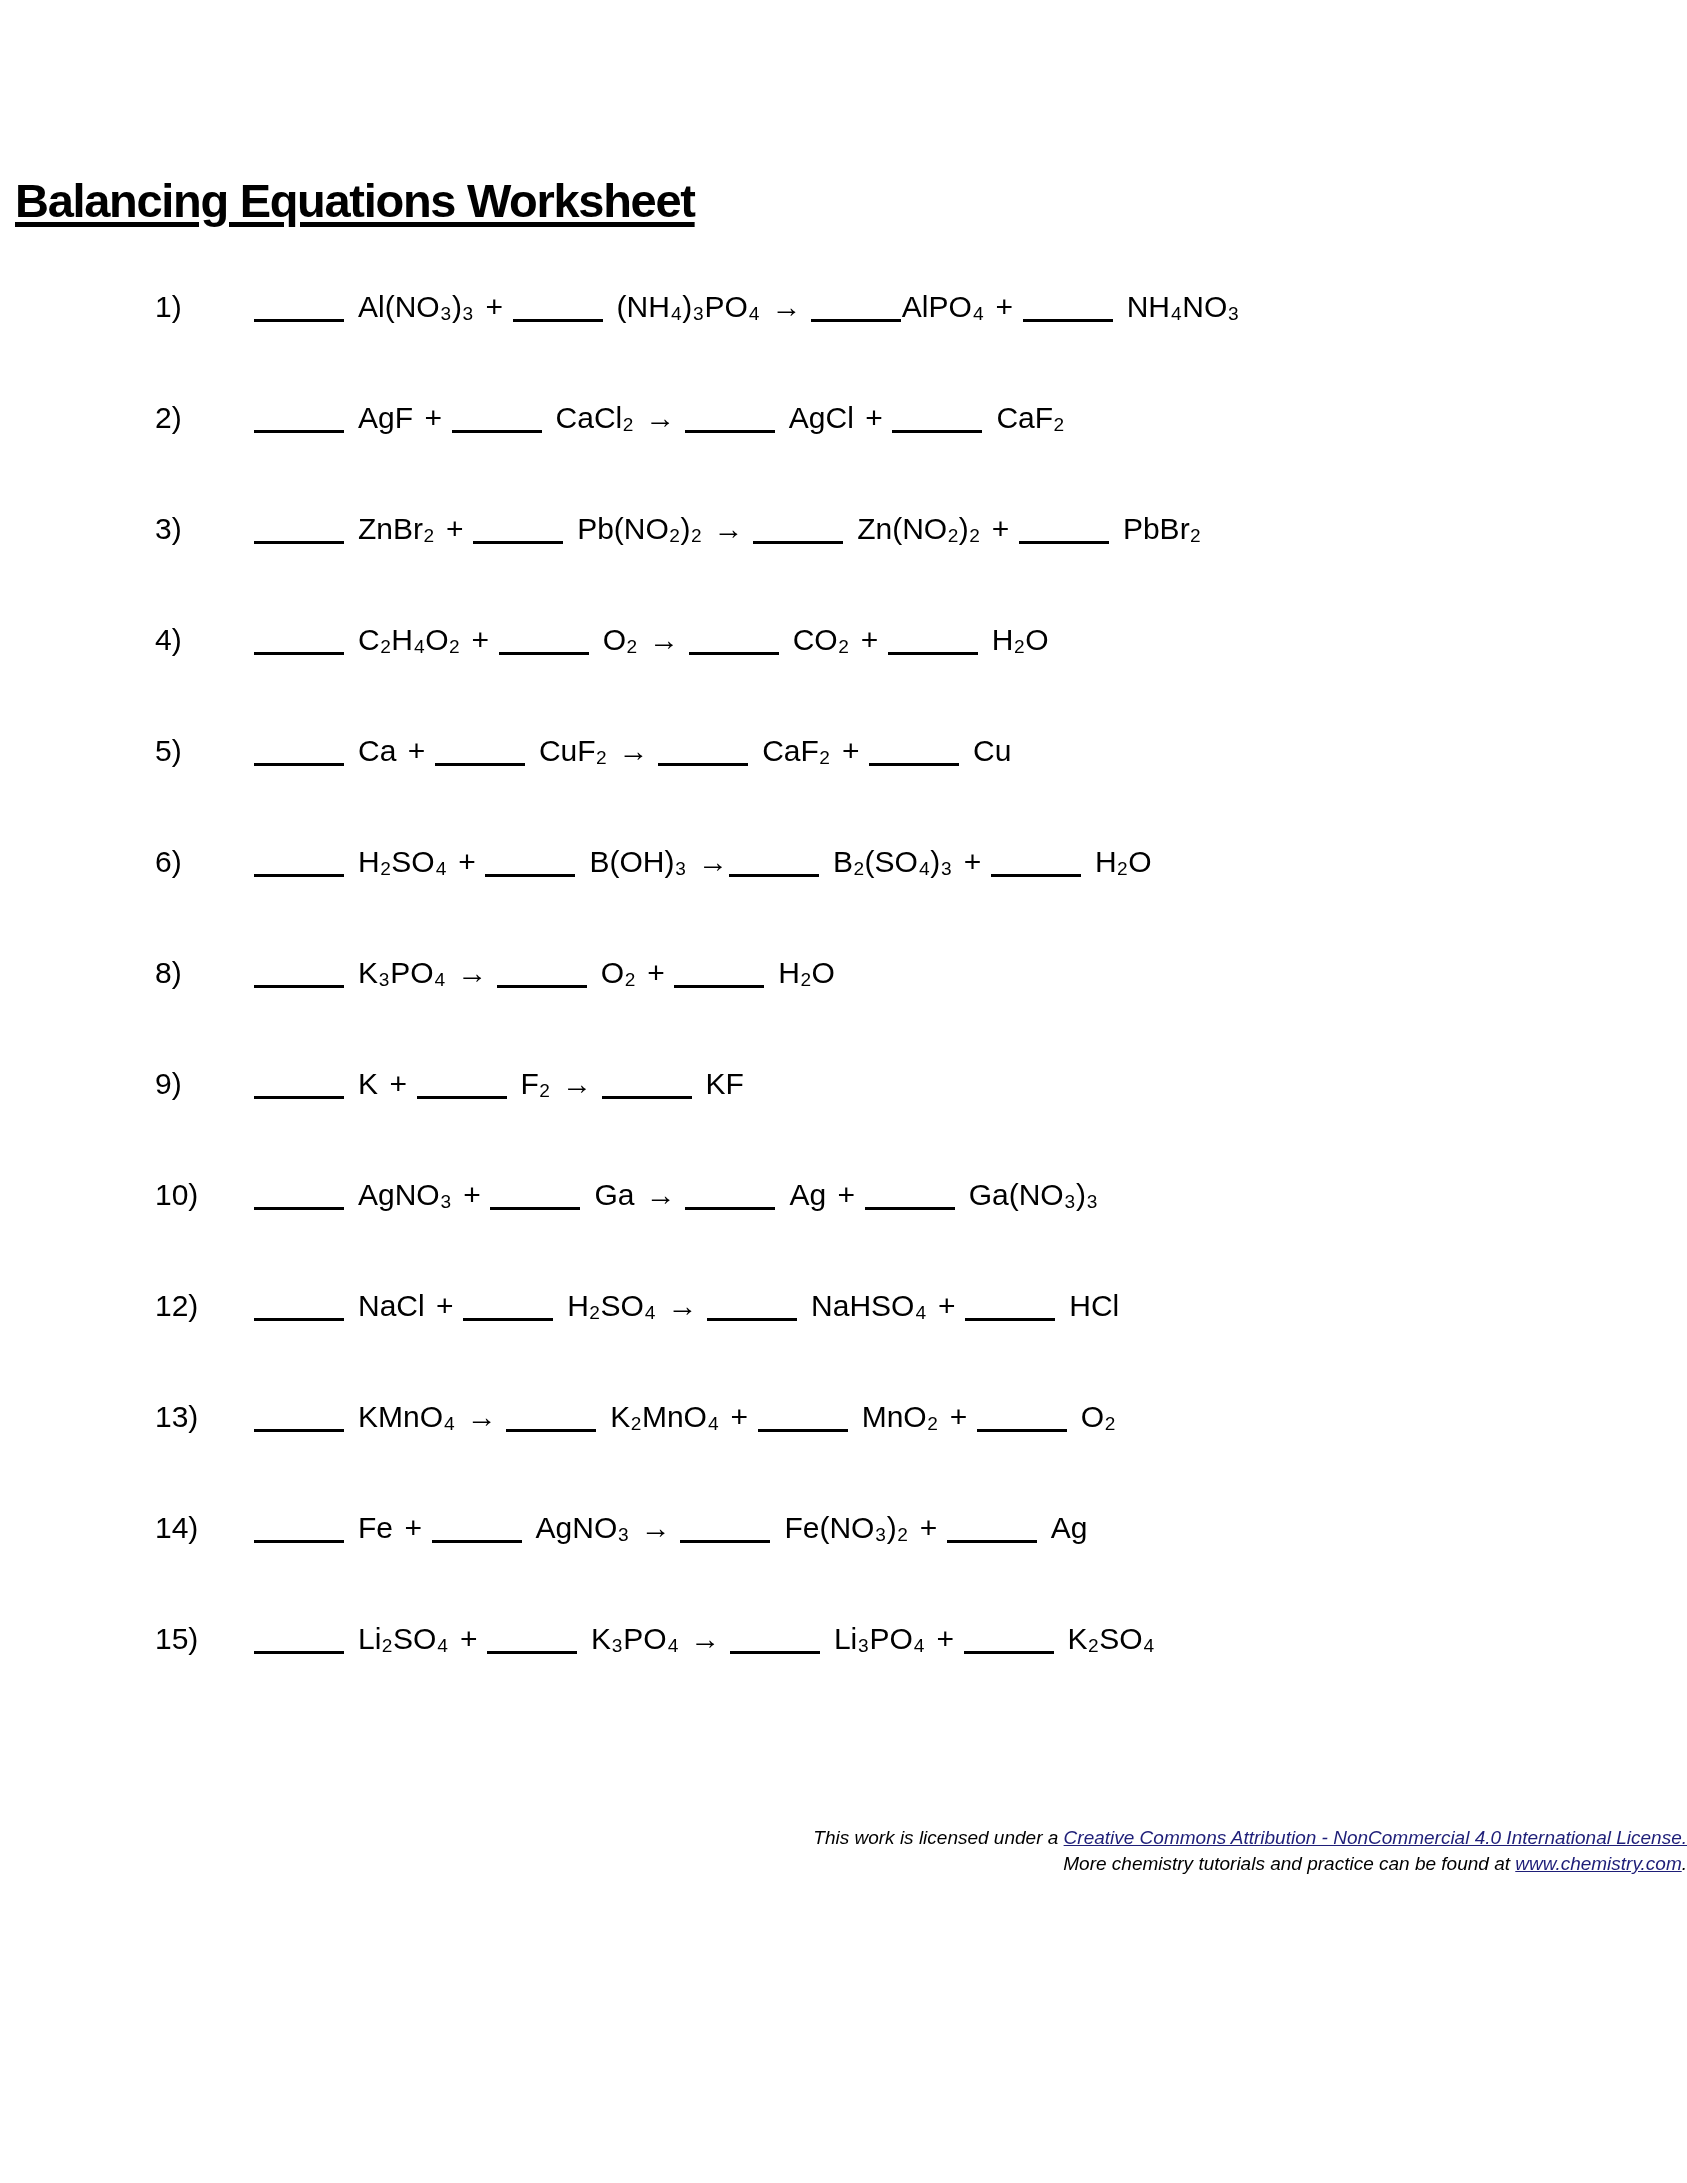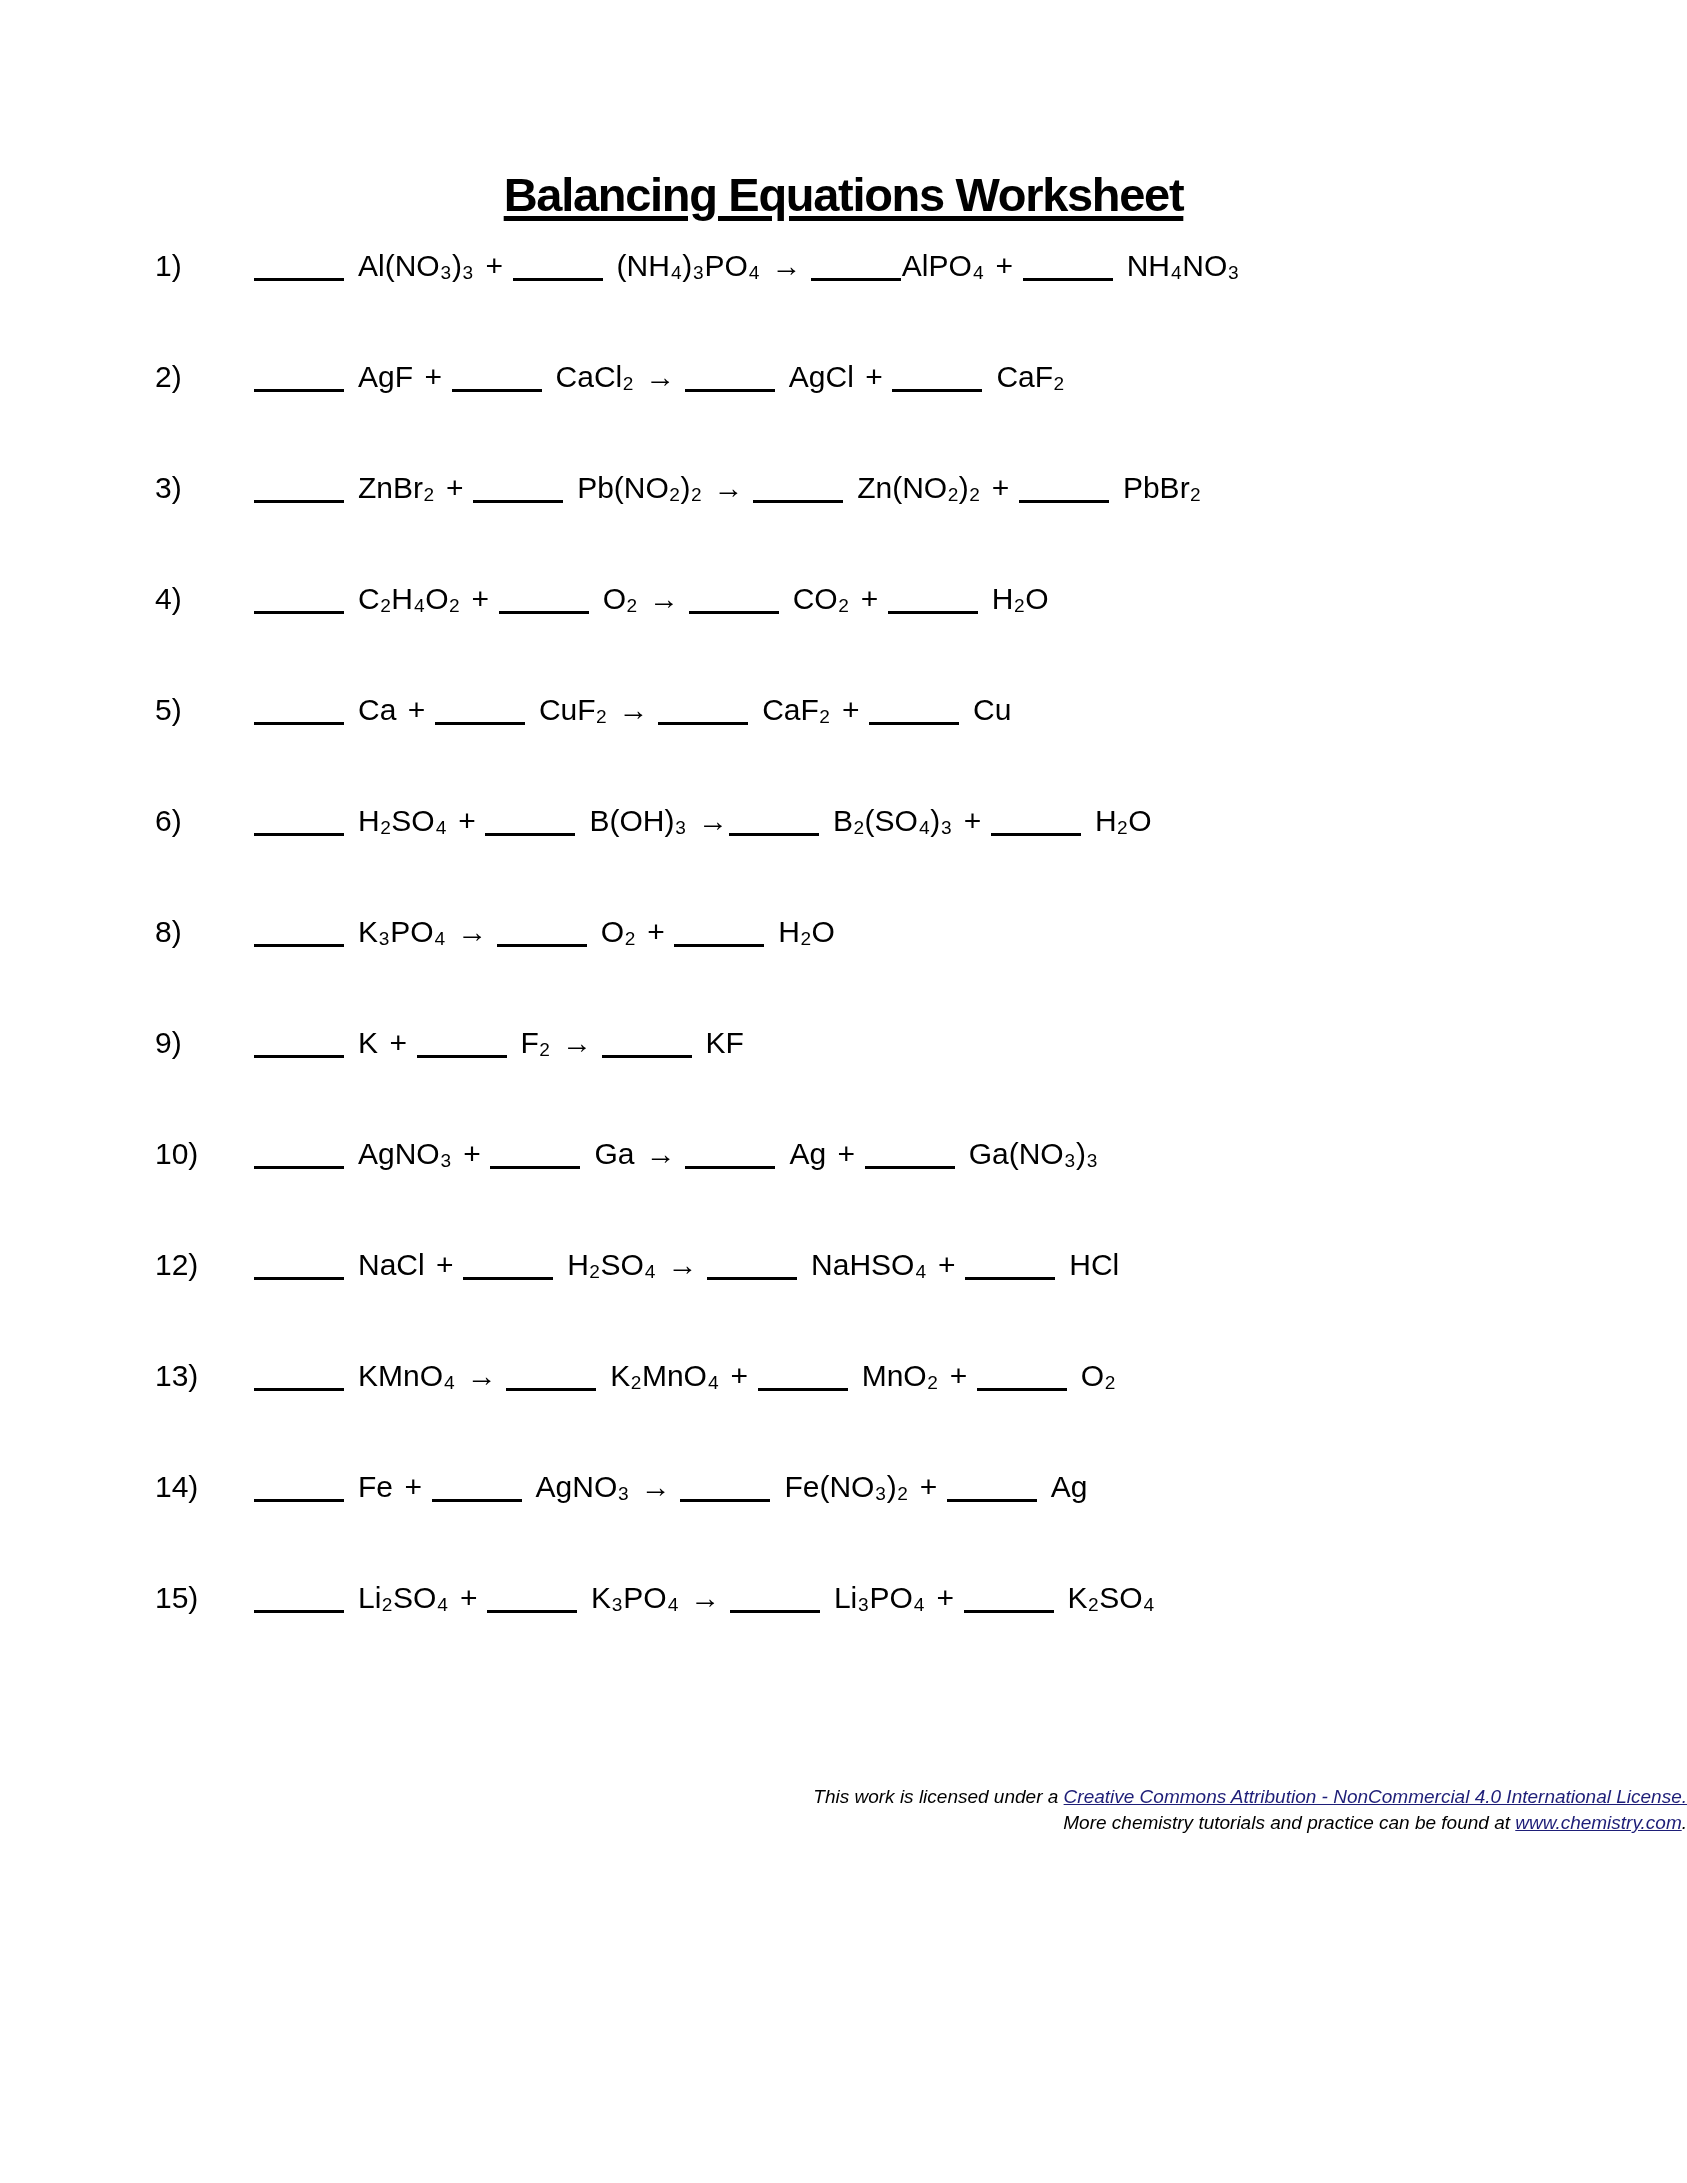--- a/index.html
+++ b/index.html
@@ -6,33 +6,33 @@
   body {
     width: 1687px; height: 2184px;
     background: #ffffff;
     font-family: "Liberation Sans", "DejaVu Sans", sans-serif;
     color: #000000;
     overflow: hidden;
   }
   .page { width: 1687px; height: 2184px; position: relative; }
 
   h1.title {
-    margin: 9px;
+    margin: 15px;
     padding-top: 159px;
     font-size: 47px;
     line-height: 1.15;
     letter-spacing: -1.3px;
     font-weight: bold;
-    text-align: center;
+    text-align: left;
     text-decoration: underline;
     text-decoration-thickness: 5.2px;
     text-underline-offset: 5.2px;
   }
 
-  .equations { margin-top: 25px; }
+  .equations { margin-top: 60px; }
 
   .eq-row {
     height: 111px;
     padding-left: 155px;
     font-size: 30px;
     line-height: 37px;
     white-space: nowrap;
   }
   .eq-num {
     display: inline-block;

